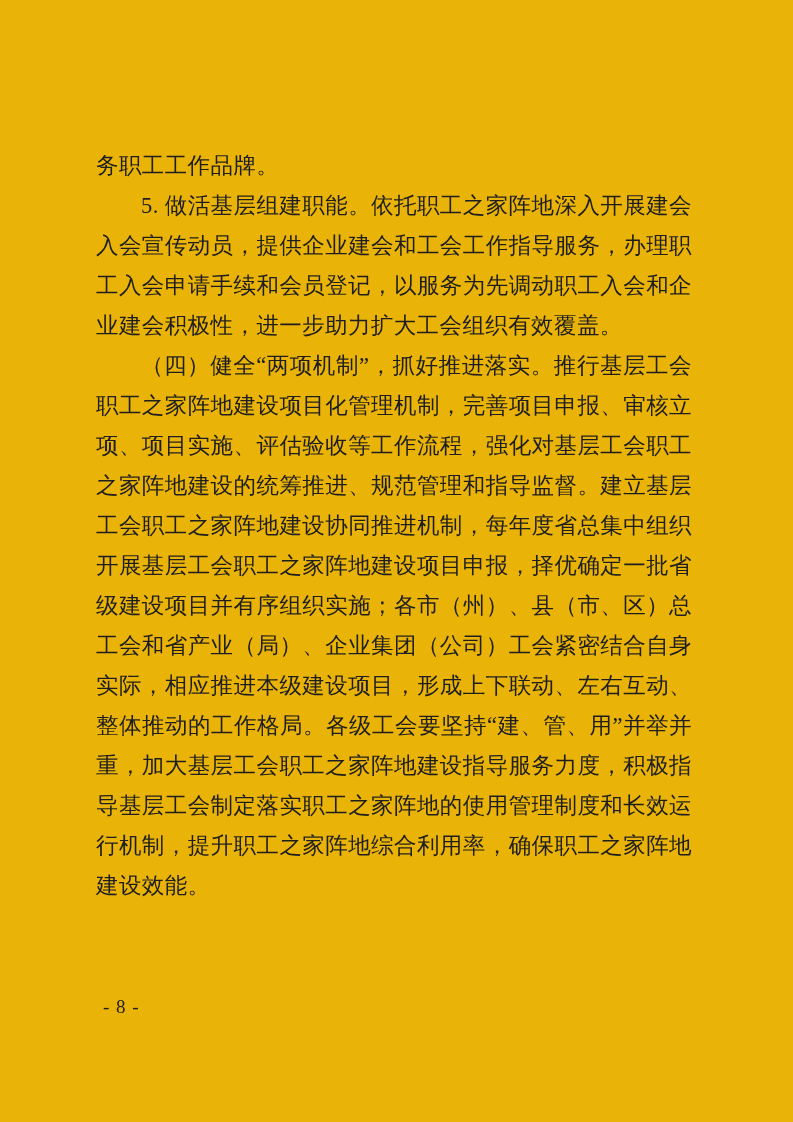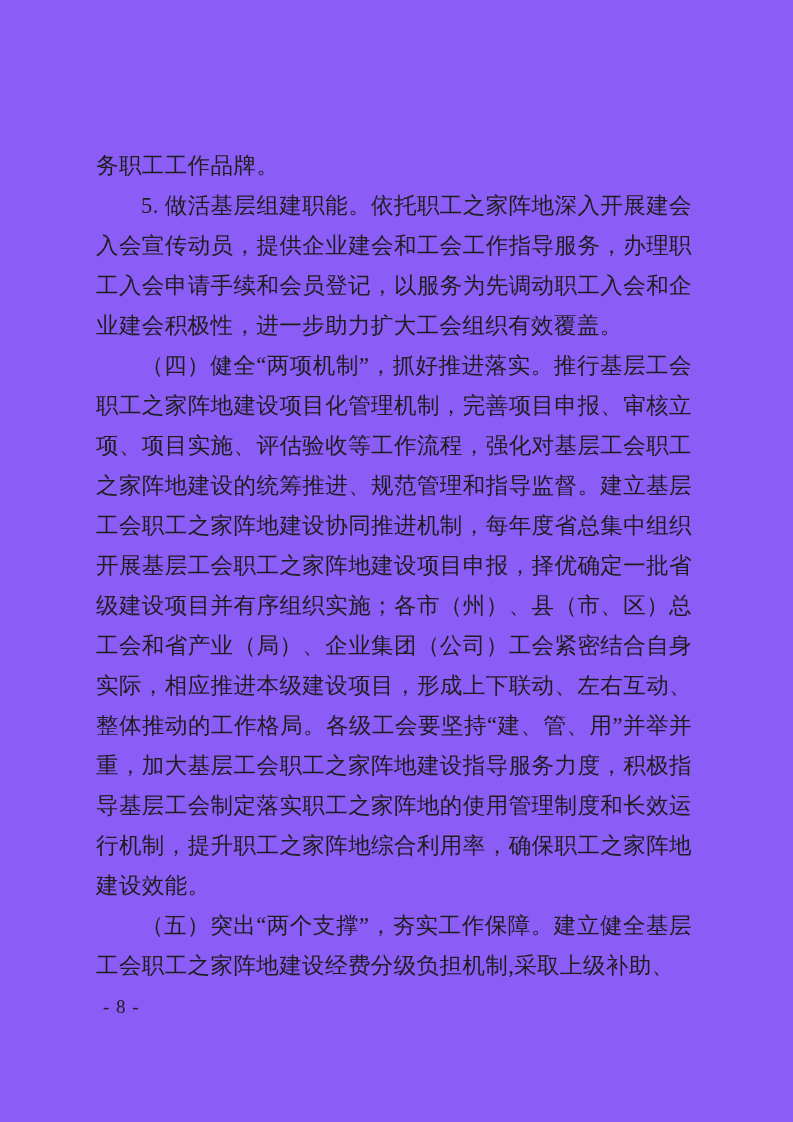--- a/index.html
+++ b/index.html
@@ -11,21 +11,21 @@
     height: 1122px;
     position: relative;
     background: #ffffff;
     overflow: hidden;
     font-family: "Liberation Serif", "DejaVu Serif", serif;
     color: #1e1e1e;
   }
   .page {
     position: absolute;
     inset: 0;
-    background: #8b5cf6;
+    background: #eab308;
   }
   .body-text {
     position: absolute;
     left: 96px;
     top: 146px;
     width: 596px;
     font-size: 22.5px;
     line-height: 40px;
     letter-spacing: 0.4px;
     text-align: justify;
@@ -53,16 +53,15 @@
   }
 </style>
 </head>
 <body>
 
 <div class="page">
   <div class="body-text">
       <p class="para no-indent"><span class="seg-normal">务职工工作品牌。</span></p>
       <p class="para"><span class="seg-bold">5. 做活基层组建职能。</span><span class="seg-normal">依托职工之家阵地深入开展建会入会宣传动员，提供企业建会和工会工作指导服务，办理职工入会申请手续和会员登记，以服务为先调动职工入会和企业建会积极性，进一步助力扩大工会组织有效覆盖。</span></p>
       <p class="para"><span class="seg-bold">（四）健全“两项机制”，抓好推进落实。</span><span class="seg-normal">推行基层工会职工之家阵地建设项目化管理机制，完善项目申报、审核立项、项目实施、评估验收等工作流程，强化对基层工会职工之家阵地建设的统筹推进、规范管理和指导监督。建立基层工会职工之家阵地建设协同推进机制，每年度省总集中组织开展基层工会职工之家阵地建设项目申报，择优确定一批省级建设项目并有序组织实施；各市（州）、县（市、区）总工会和省产业（局）、企业集团（公司）工会紧密结合自身实际，相应推进本级建设项目，形成上下联动、左右互动、整体推动的工作格局。各级工会要坚持“建、管、用”并举并重，加大基层工会职工之家阵地建设指导服务力度，积极指导基层工会制定落实职工之家阵地的使用管理制度和长效运行机制，提升职工之家阵地综合利用率，确保职工之家阵地建设效能。</span></p>
-      <p class="para"><span class="seg-bold">（五）突出“两个支撑”，夯实工作保障。</span><span class="seg-normal">建立健全基层工会职工之家阵地建设经费分级负担机制,采取上级补助、</span></p>
     </div>
   <div class="page-number">- 8 -</div>
 </div>
 
 </body></html>

